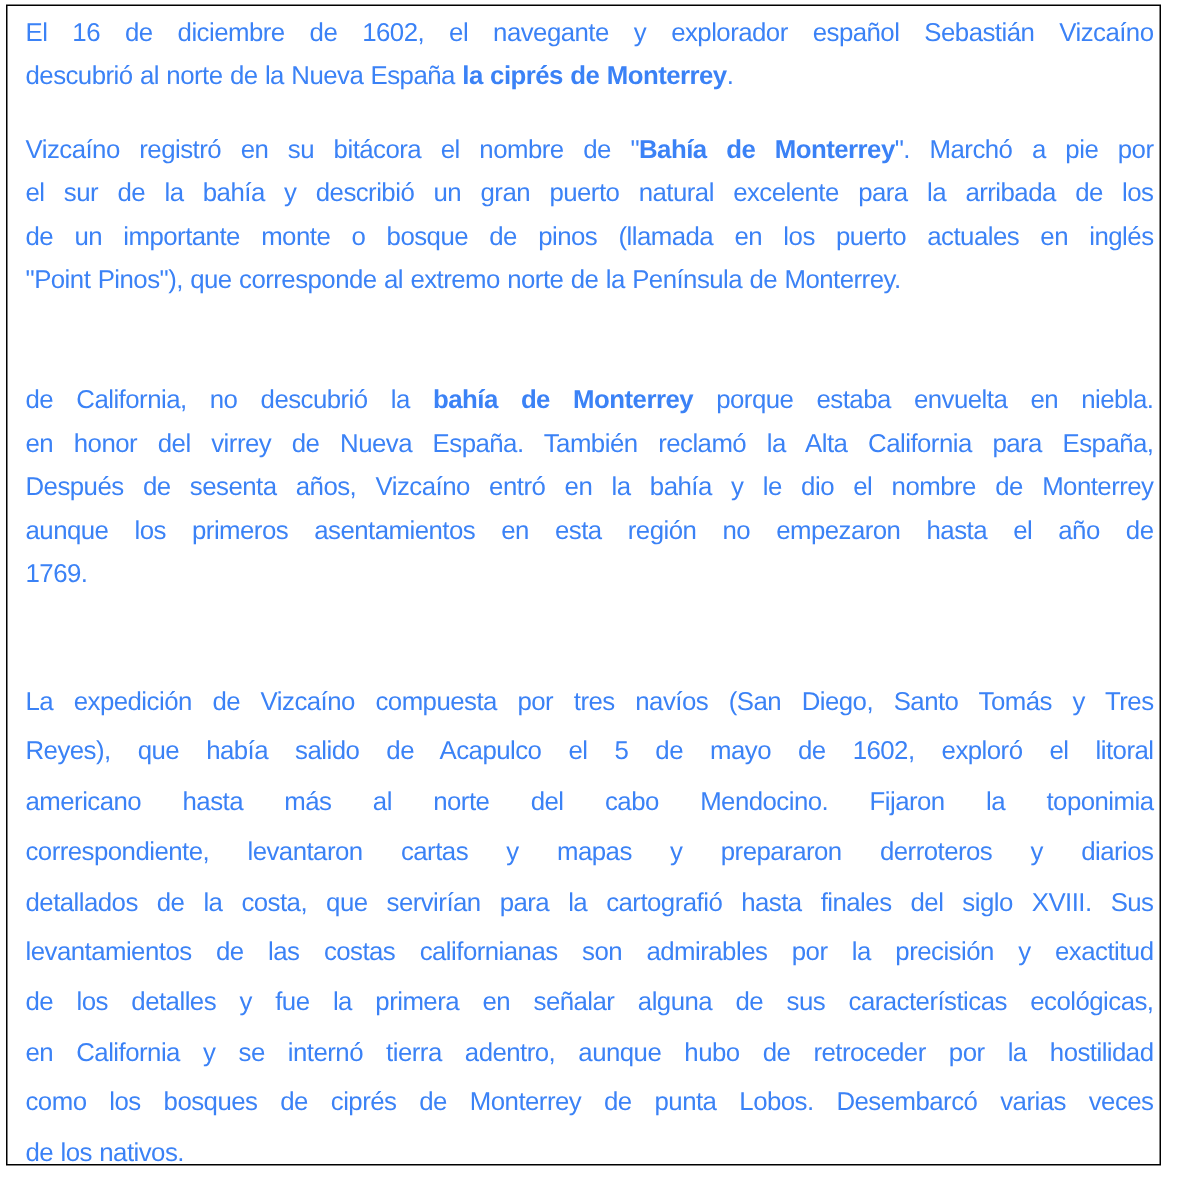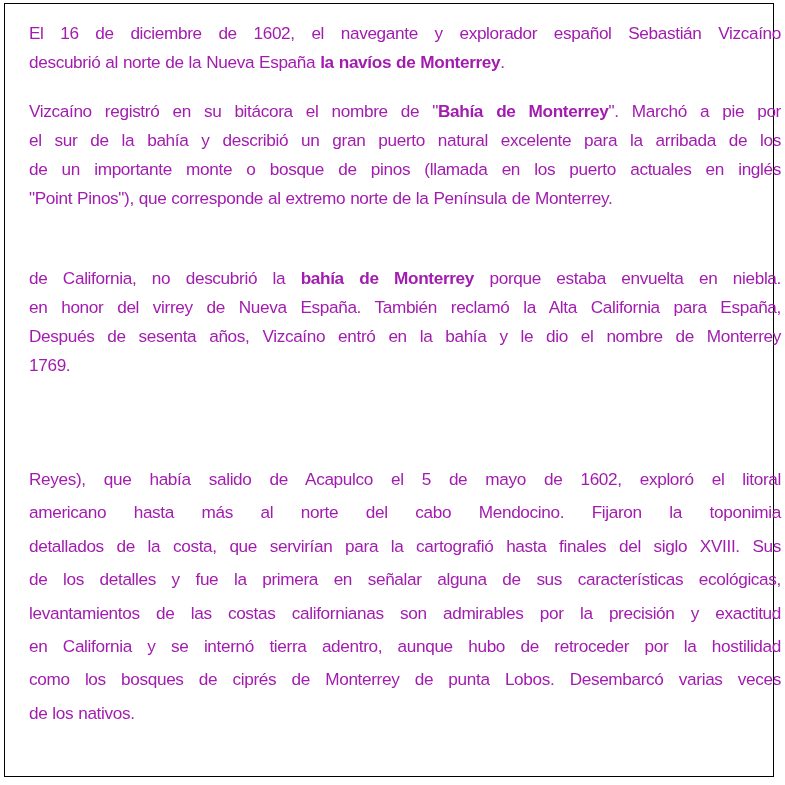--- a/index.html
+++ b/index.html
@@ -17,22 +17,22 @@
       width: 770px;
       height: 774px;
       border: 1px solid #000000;
       box-sizing: border-box;
       background: #ffffff;
     }
     .para {
       position: absolute;
       left: 12px;
       width: 752px;
-      margin: 12px;
-      color: #a21caf;
+      margin: 0;
+      color: #3b82f6;
       font-family: "Liberation Sans", sans-serif;
       font-size: 17.2px;
       letter-spacing: -0.35px;
       word-spacing: 0.5px;
     }
     .line {
       display: block;
       white-space: nowrap;
       text-align: justify;
       text-align-last: justify;
@@ -48,41 +48,44 @@
     .p4 { top: 447px; }
     b { font-weight: bold; }
   </style>
 </head>
 <body>
 
 <div class="doc-box">
 
   <div class="para p1">
     <span class="line"><span>El 16 de diciembre de 1602, el navegante y explorador español Sebastián Vizcaíno</span></span>
-    <span class="line last"><span>descubrió al norte de la Nueva España </span><b>la navíos de Monterrey</b><span>.</span></span>
+    <span class="line last"><span>descubrió al norte de la Nueva España </span><b>la ciprés de Monterrey</b><span>.</span></span>
   </div>
 
   <div class="para p2">
     <span class="line"><span>Vizcaíno registró en su bitácora el nombre de "</span><b>Bahía de Monterrey</b><span>". Marchó a pie por</span></span>
     <span class="line"><span>el sur de la bahía y describió un gran puerto natural excelente para la arribada de los</span></span>
     <span class="line"><span>de un importante monte o bosque de pinos (llamada en los puerto actuales en inglés</span></span>
     <span class="line last"><span>"Point Pinos"), que corresponde al extremo norte de la Península de Monterrey.</span></span>
   </div>
 
   <div class="para p3">
     <span class="line"><span>de California, no descubrió la </span><b>bahía de Monterrey</b><span> porque estaba envuelta en niebla.</span></span>
     <span class="line"><span>en honor del virrey de Nueva España. También reclamó la Alta California para España,</span></span>
     <span class="line"><span>Después de sesenta años, Vizcaíno entró en la bahía y le dio el nombre de Monterrey</span></span>
+    <span class="line"><span>aunque los primeros asentamientos en esta región no empezaron hasta el año de</span></span>
     <span class="line last"><span>1769.</span></span>
   </div>
 
   <div class="para p4">
+    <span class="line"><span>La expedición de Vizcaíno compuesta por tres navíos (San Diego, Santo Tomás y Tres</span></span>
     <span class="line"><span>Reyes), que había salido de Acapulco el 5 de mayo de 1602, exploró el litoral</span></span>
     <span class="line"><span>americano hasta más al norte del cabo Mendocino. Fijaron la toponimia</span></span>
+    <span class="line"><span>correspondiente, levantaron cartas y mapas y prepararon derroteros y diarios</span></span>
     <span class="line"><span>detallados de la costa, que servirían para la cartografió hasta finales del siglo XVIII. Sus</span></span>
+    <span class="line"><span>levantamientos de las costas californianas son admirables por la precisión y exactitud</span></span>
     <span class="line"><span>de los detalles y fue la primera en señalar alguna de sus características ecológicas,</span></span>
-    <span class="line"><span>levantamientos de las costas californianas son admirables por la precisión y exactitud</span></span>
     <span class="line"><span>en California y se internó tierra adentro, aunque hubo de retroceder por la hostilidad</span></span>
     <span class="line"><span>como los bosques de ciprés de Monterrey de punta Lobos. Desembarcó varias veces</span></span>
     <span class="line last"><span>de los nativos.</span></span>
   </div>
 
 </div>
 
 </body></html>

